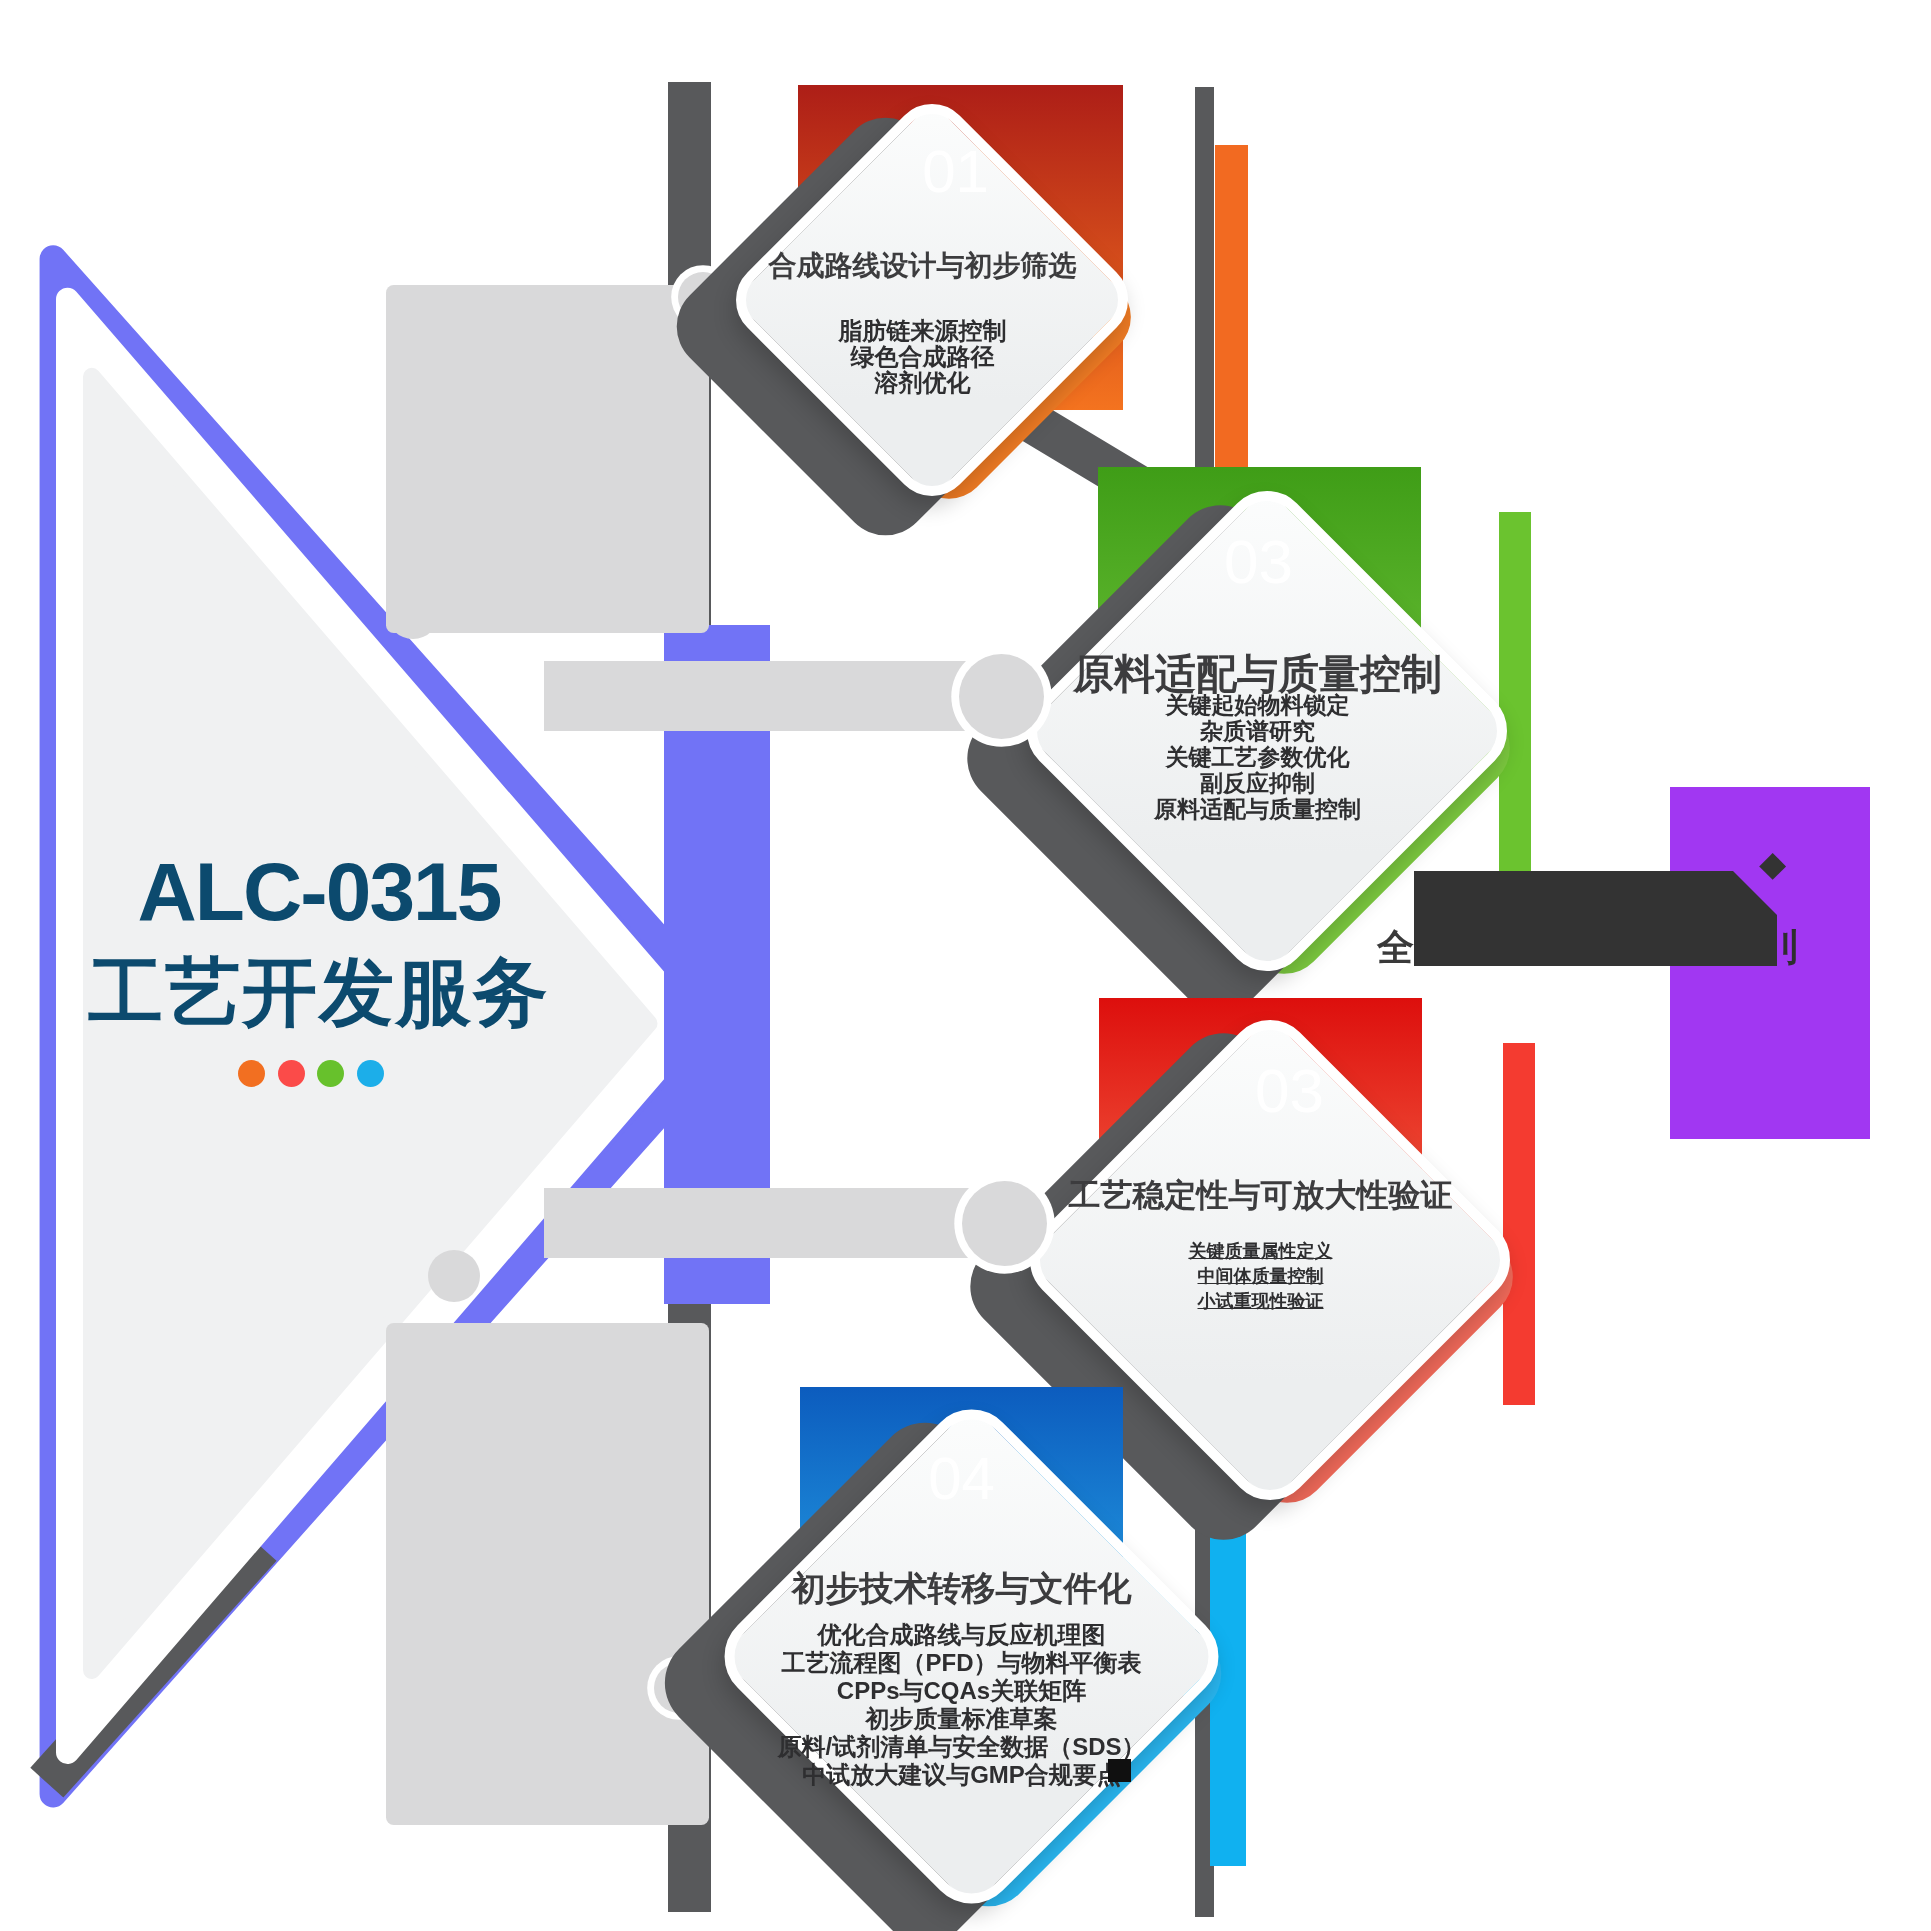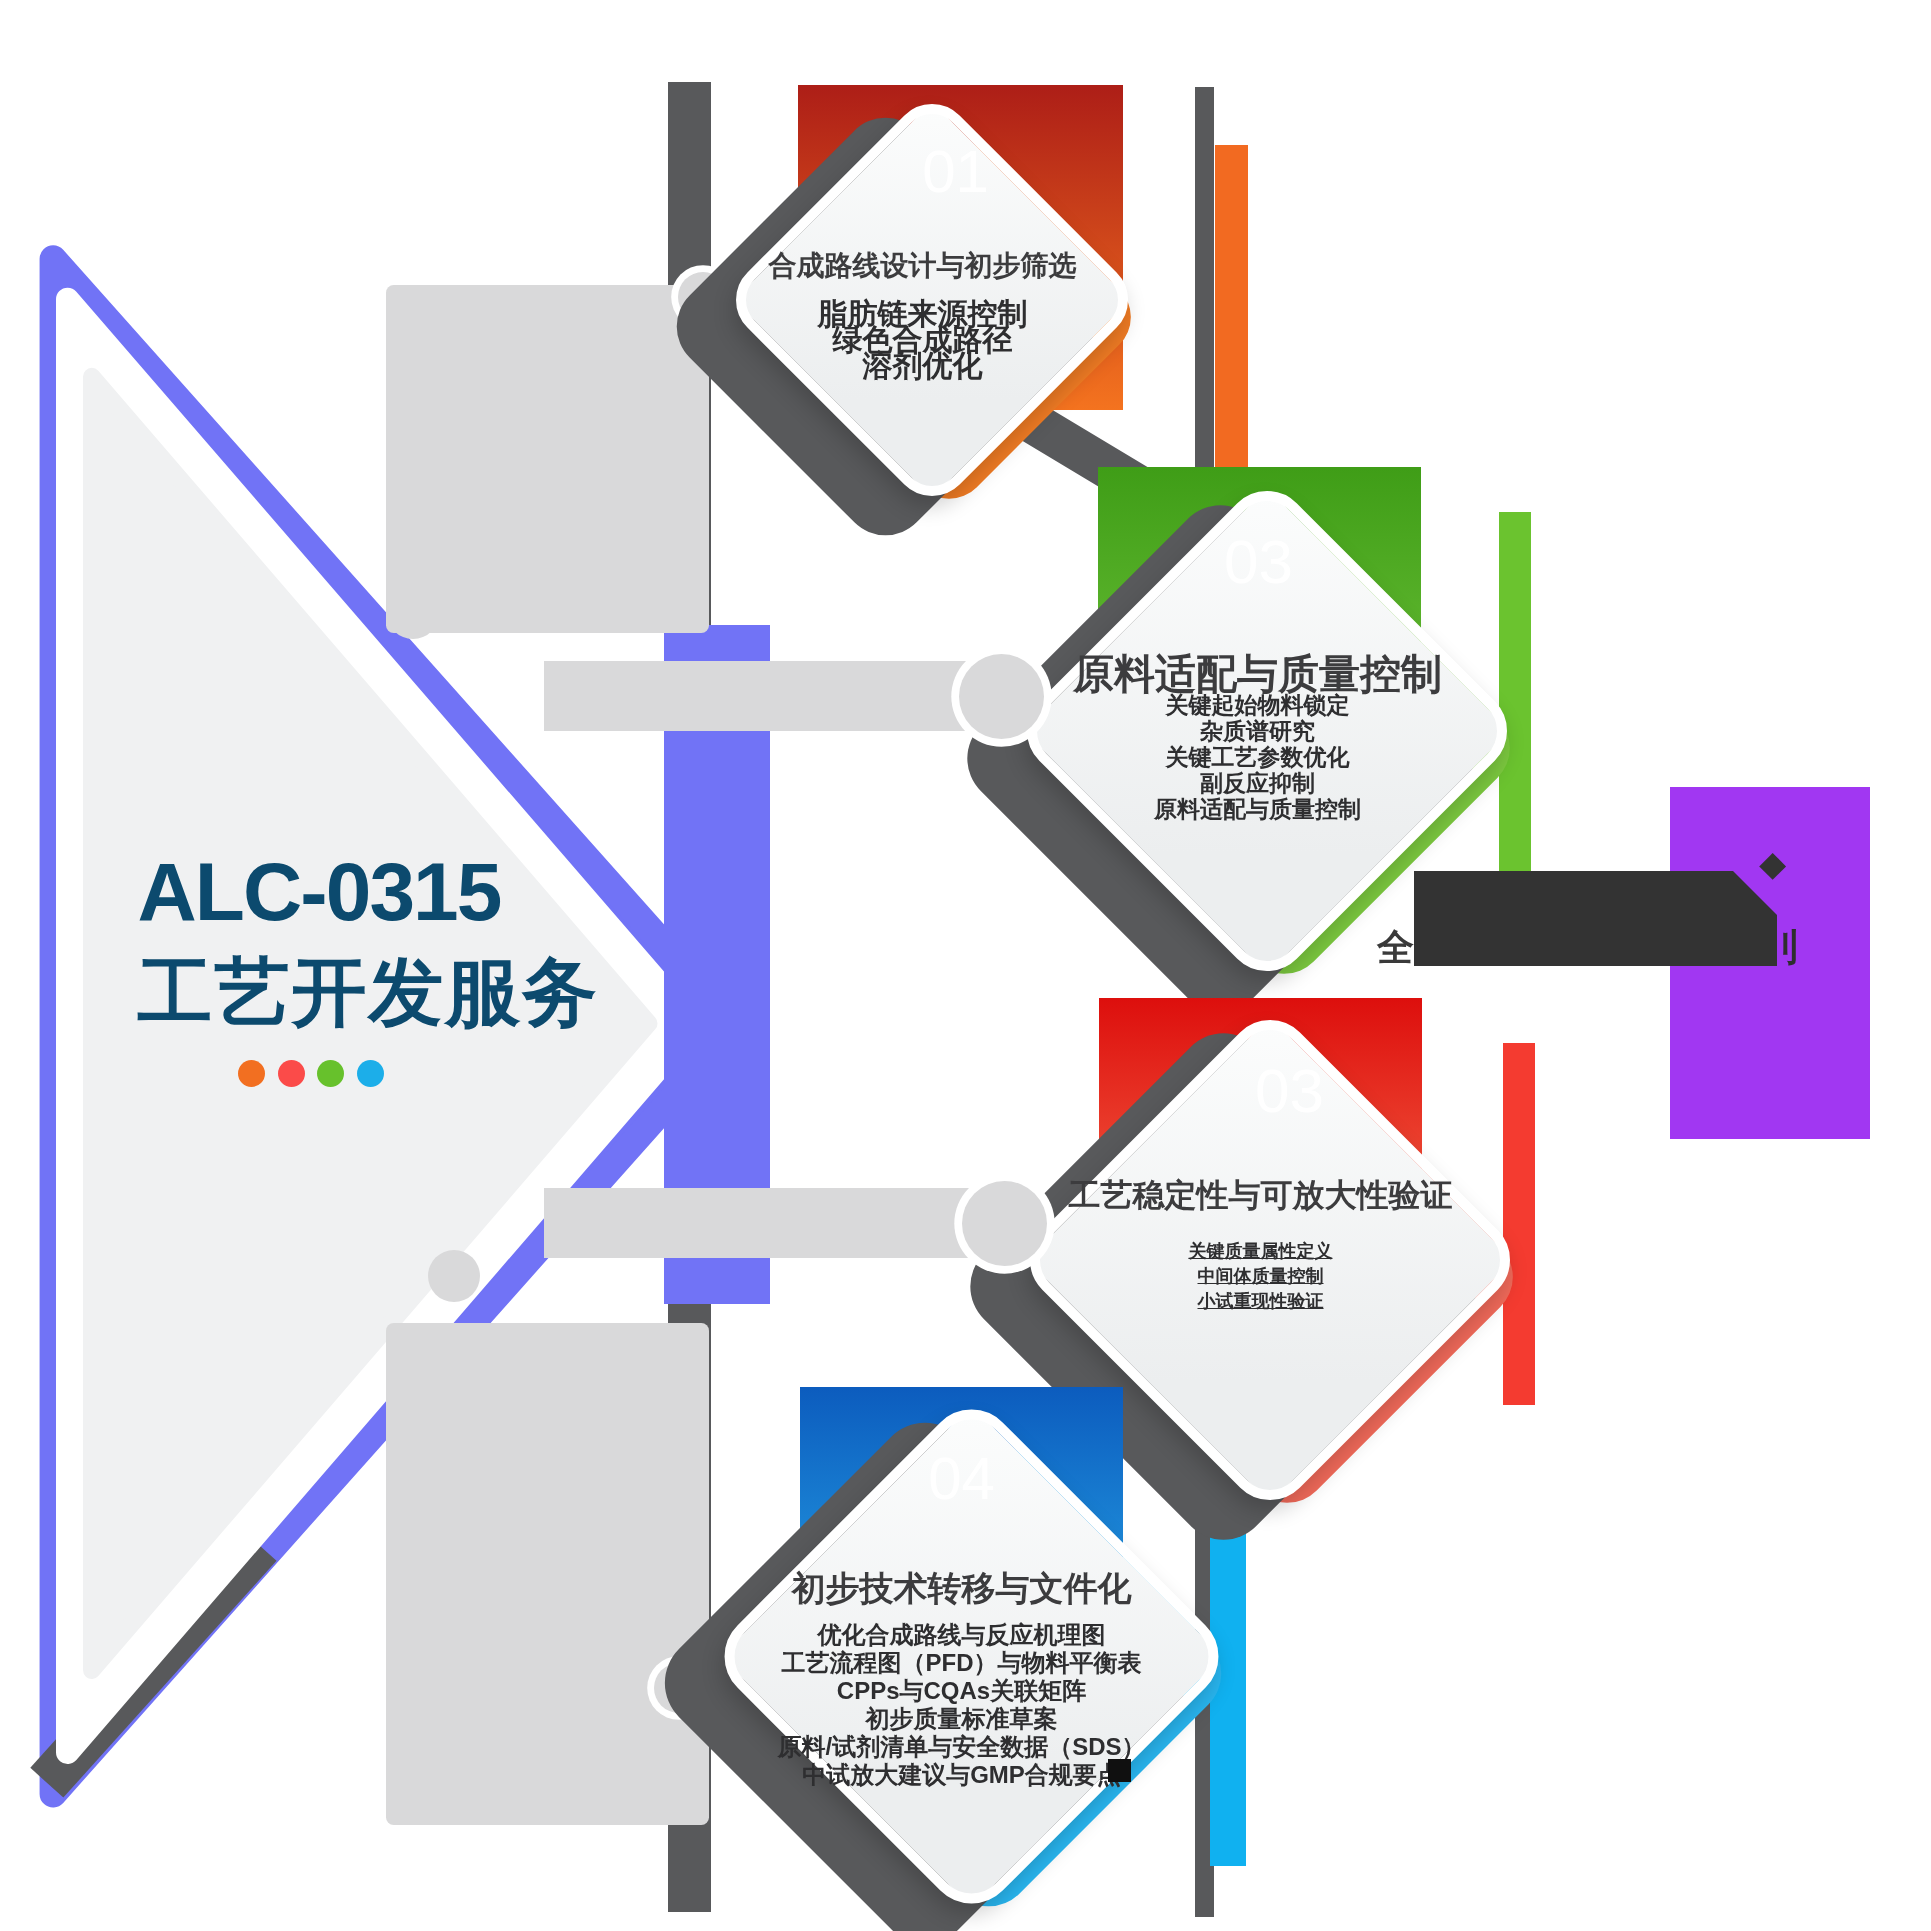--- a/index.html
+++ b/index.html
@@ -30,21 +30,21 @@
   .hbar2-cap  {left:959px;top:654px;width:85px;height:85px;background:#d9d9da;border-radius:50%;
                box-shadow:0 0 0 7.7px #ffffff;z-index:6;}
   .hbar3      {left:544px;top:1188px;width:434px;height:70px;background:#d9d9da;z-index:6;}
   .hbar3-cap  {left:962px;top:1181px;width:85px;height:85px;background:#d9d9da;border-radius:50%;
                box-shadow:0 0 0 7.7px #ffffff;z-index:6;}
 
   
   .hero-svg{left:0;top:0;width:1931px;height:1931px;z-index:1;}
   .hero-text{left:39px;top:842px;width:560px;text-align:center;z-index:2;color:#0c4a6e;}
   .hero-line1{font-size:82px;font-weight:700;letter-spacing:-1.9px;line-height:100px;}
-  .hero-line2{font-size:75px;font-weight:700;letter-spacing:1.9px;line-height:100px;text-align:right;}
+  .hero-line2{font-size:75px;font-weight:700;letter-spacing:1.9px;line-height:100px;}
   .hero-dots{left:238px;top:1060px;display:flex;gap:12.6px;z-index:2;}
   .dot{width:27px;height:27px;border-radius:50%;}
   .dot1{background:#f26f21;} .dot2{background:#fb4b49;} .dot3{background:#67c12c;} .dot4{background:#1caee9;}
 
   
   .sq,.echo,.shadow,.face{position:absolute;}
   .echo,.shadow,.face{transform:rotate(45deg);}
   .face{border:10.6px solid #ffffff;background:linear-gradient(135deg,#fcfdfd 0%,#eceeef 75%);
         box-shadow:5.8px 9.7px 21px rgba(0,0,0,0.18);}
   .shadow{background:#58595b;}
@@ -53,21 +53,21 @@
   .items{position:absolute;text-align:center;color:#2e2e30;font-weight:700;z-index:7;}
   .step{position:absolute;left:0;top:0;z-index:5;}
 
   
   .s1 .sq    {left:798px;top:85px;width:325px;height:325px;background:linear-gradient(180deg,#ad1e17 0%,#f4731f 100%);}
   .s1 .echo  {left:809px;top:177px;width:280px;height:280px;border-radius:39px;background:#ef7b24;}
   .s1 .shadow{left:725px;top:166px;width:321px;height:321px;border-radius:44px;}
   .s1 .face  {left:782px;top:150px;width:280px;height:280px;border-radius:39px;}
   .s1 .num   {left:859px;top:133px;width:193px;font-size:60px;line-height:77px;}
   .s1 .title {left:681px;top:247px;width:483px;font-size:28px;}
-  .s1 .items {left:681px;top:303px;width:483px;font-size:30px;line-height:26px;font-family:Liberation Mono, monospace;}
+  .s1 .items {left:681px;top:318px;width:483px;font-size:24px;line-height:26px;}
 
   
   .s2 .sq    {left:1098px;top:467px;width:323px;height:323px;background:linear-gradient(180deg,#3f9d17 0%,#74c83e 100%);}
   .s2 .echo  {left:1112px;top:576px;width:344px;height:344px;border-radius:42px;background:#7cc93f;}
   .s2 .shadow{left:1028px;top:566px;width:385px;height:385px;border-radius:46px;}
   .s2 .face  {left:1085px;top:549px;width:344px;height:344px;border-radius:42px;}
   .s2 .num   {left:1162px;top:521px;width:193px;font-size:62px;line-height:81px;}
   .s2 .title {left:1016px;top:647px;width:483px;font-size:41px;}
   .s2 .items {left:1016px;top:692px;width:483px;font-size:23px;line-height:26px;}
 

